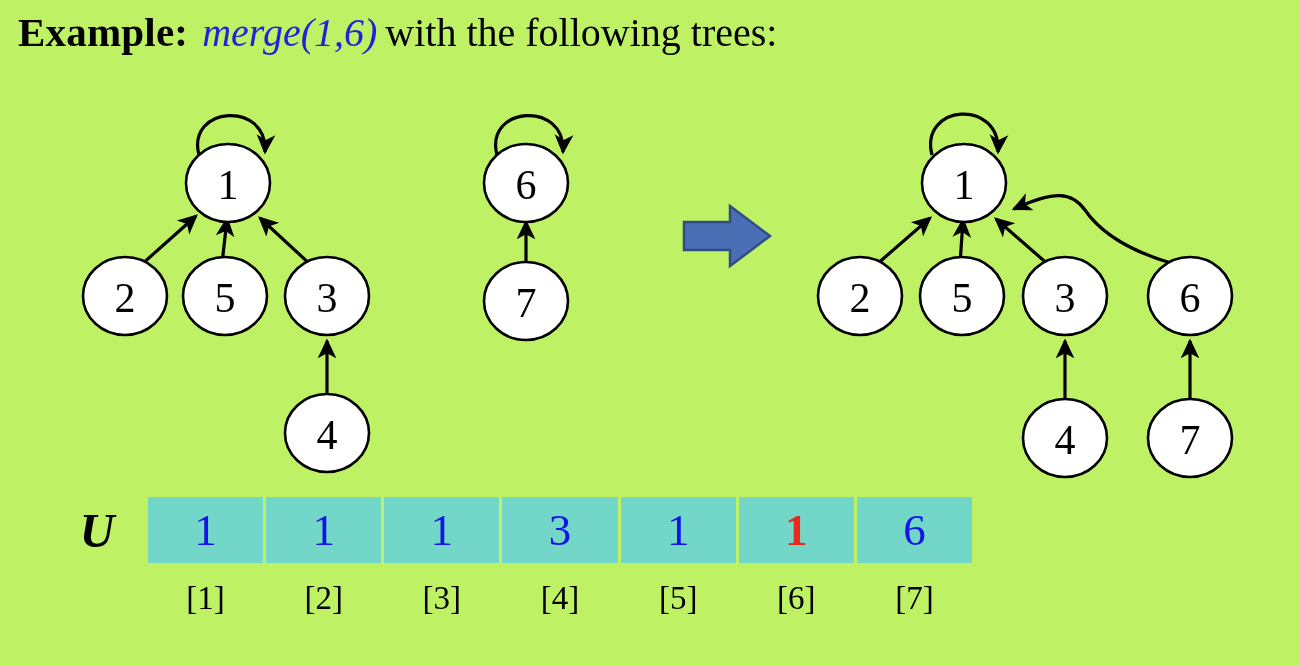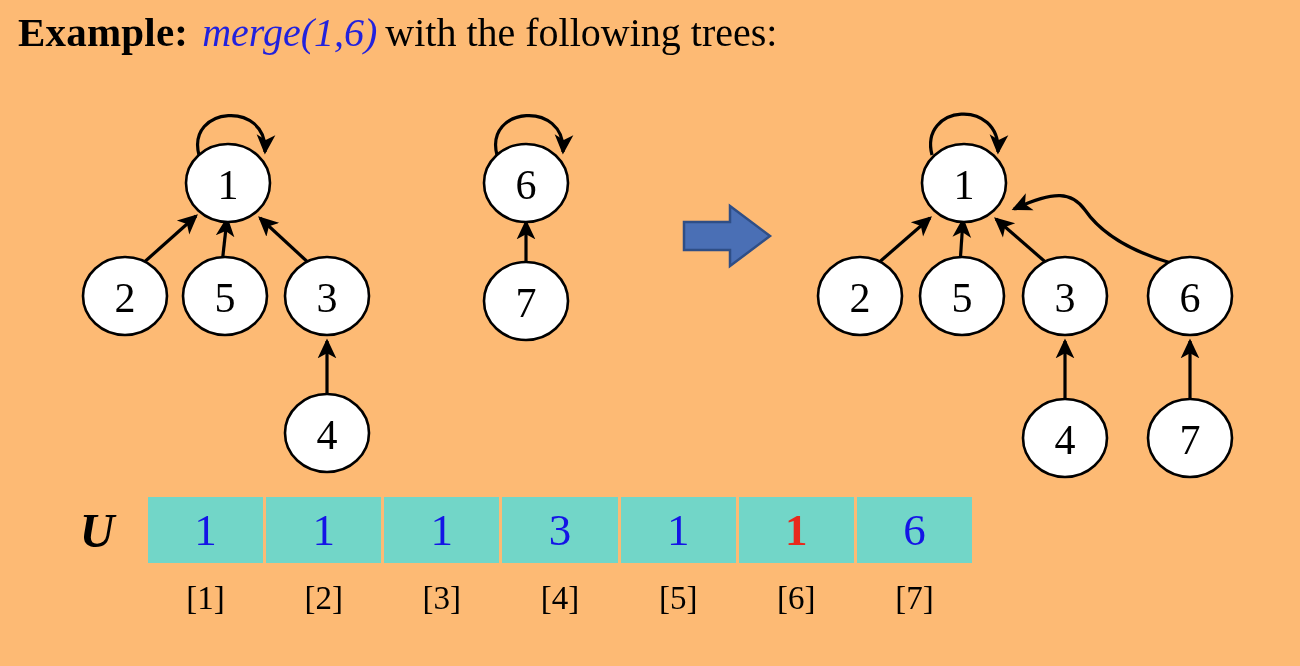--- a/index.html
+++ b/index.html
@@ -4,21 +4,21 @@
 <style>
   html, body {
     margin: 0;
     padding: 0;
     background: #ffffff;
   }
   #page {
     position: relative;
     width: 1300px;
     height: 666px;
-    background: #fdba74;
+    background: #bef264;
     overflow: hidden;
     font-family: "Liberation Serif", "DejaVu Serif", serif;
   }
 
   
   #title-line {
     position: absolute;
     left: 18px;
     top: 4px;
     width: 1270px;

